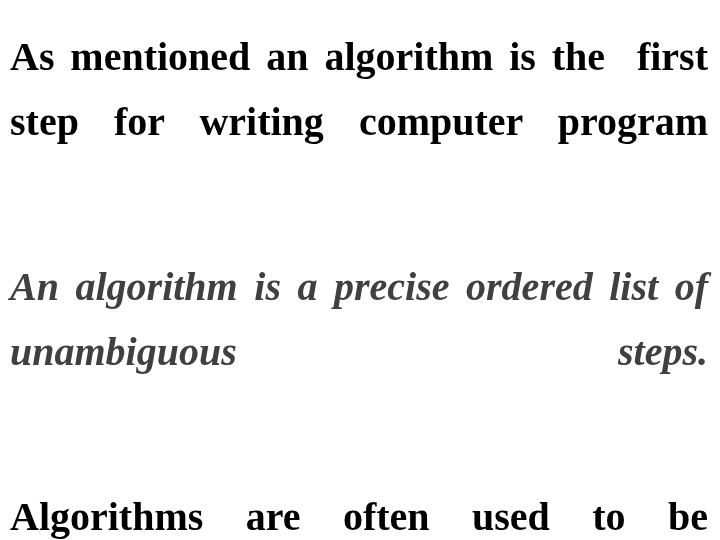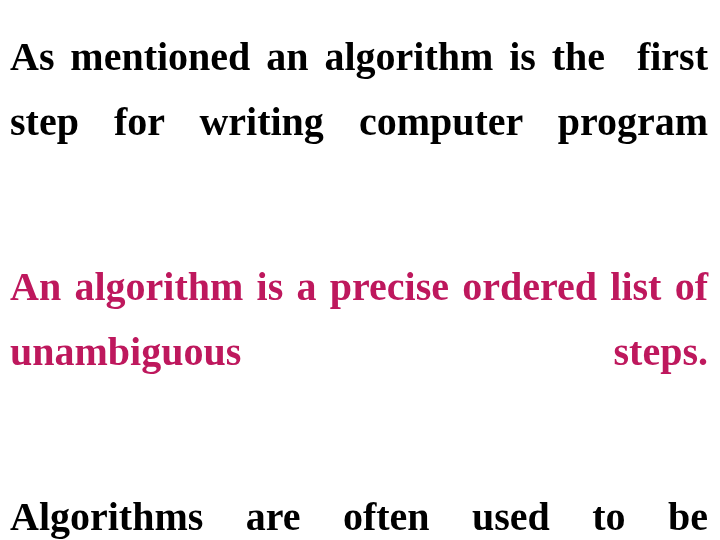--- a/index.html
+++ b/index.html
@@ -58,19 +58,19 @@
 </style>
 </head>
 <body>
 
 <div id="slide" style="background: rgb(255, 255, 255);">
 
   <div class="body-block">
 
     <p class="para p1" style="color: rgb(0, 0, 0);">As mentioned an algorithm is the  first step for writing computer program</p>
 
-    <p class="para p2" style="color: #be185d;">An algorithm is a precise ordered list of unambiguous steps.</p>
+    <p class="para p2" style="color: #404040; font-style: italic;">An algorithm is a precise ordered list of unambiguous steps.</p>
 
     <p class="para p3" style="color: rgb(0, 0, 0);">Algorithms are often used to be represented by a flowcharts as</p>
 
   </div>
 
 </div>
 
 </body></html>

